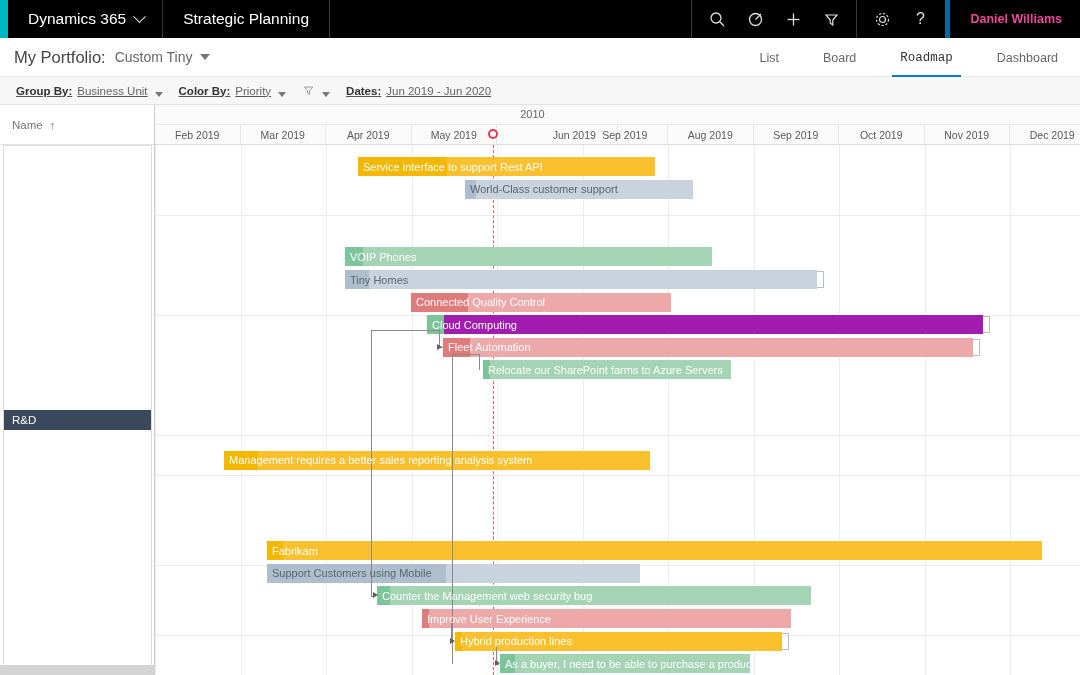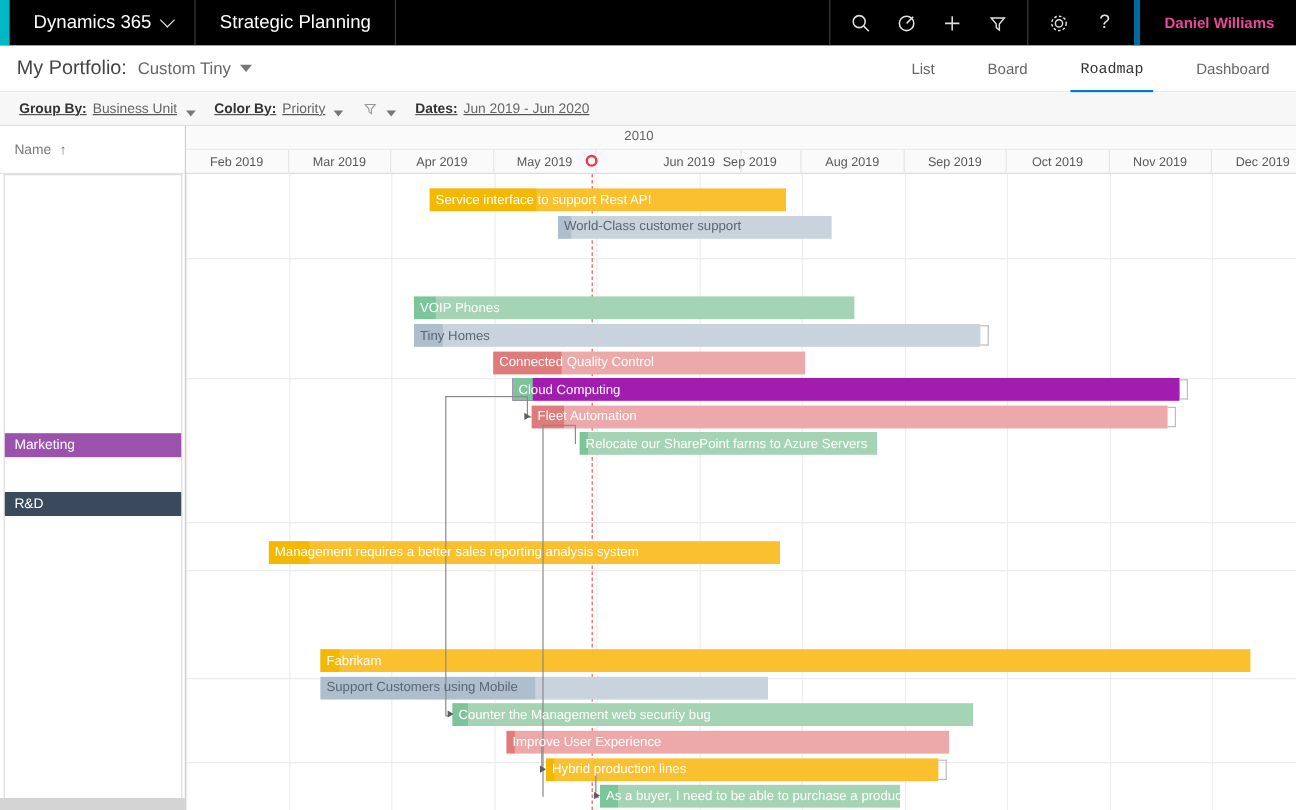--- a/index.html
+++ b/index.html
@@ -308,23 +308,20 @@
   </div>
 </div>
 
 <div id="namepane">
   <div id="namepane-header">
     <span id="name-col-label">Name</span>
     <span id="name-sort-arrow">↑</span>
   </div>
   <div id="namepane-body">
 
-      <div class="group-chip" style="top: 215px; height: 20px; background: rgb(154, 82, 173);">
-        <span>Marketing</span>
-      </div>
       <div class="group-chip" style="top: 264px; height: 20px; background: rgb(58, 74, 92);">
         <span>R&amp;D</span>
       </div>
     </div>
   <div id="hscroll-track"></div>
 </div>
 
 <div id="timeline">
   <div id="year-row">
     <span id="year-label">2010</span>

